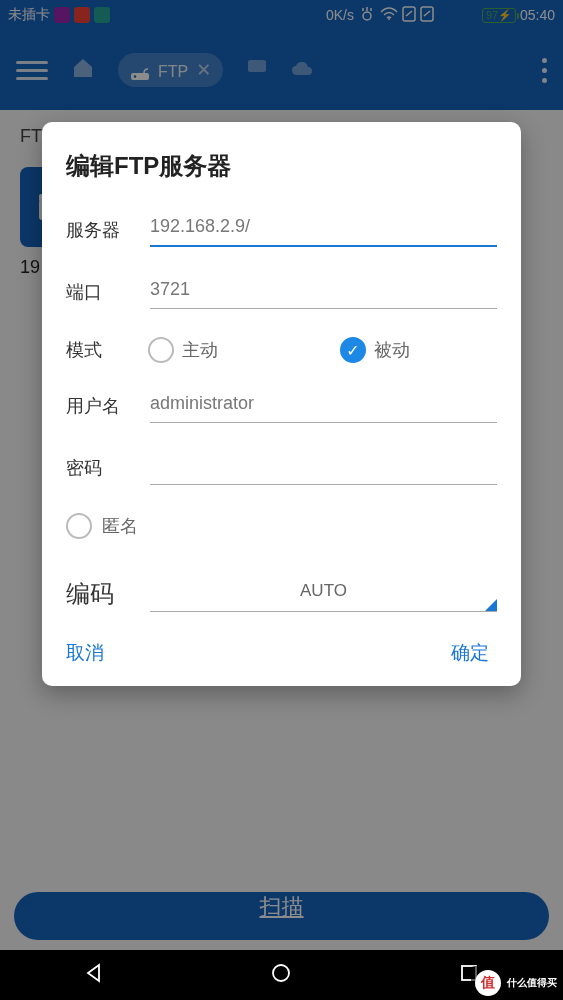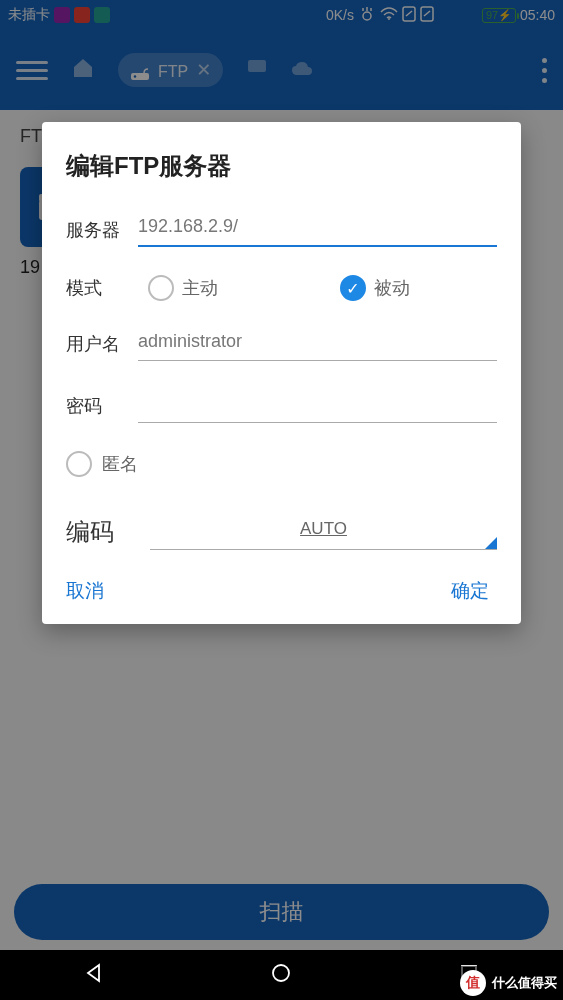--- a/index.html
+++ b/index.html
@@ -97,58 +97,60 @@
       justify-content: center;
       color: #fff;
     }
     .bg-ip { margin-top: 10px; font-size: 18px; color: #222; }
 
     
     .scan-bar {
       position: absolute;
       bottom: 60px;
       left: 14px; right: 14px;
-      height: 56px;
+      height: 48px;
       background: #1565c0;
       border-radius: 28px;
       display: flex;
-      align-items: center;
+      align-items: flex-start;
       justify-content: center;
       color: #fff;
       font-size: 22px;
+      text-decoration: underline;
     }
 
     
     .dim {
       position: absolute;
       top: 0; left: 0; right: 0; bottom: 0;
       background: rgba(0,0,0,0.45);
     }
 
     
     .modal {
       position: absolute;
       top: 122px;
       left: 42px;
       right: 42px;
       background: #fff;
-      border-radius: 4px;
+      border-radius: 10px;
       box-shadow: 0 8px 24px rgba(0,0,0,0.3);
       padding: 28px 24px 20px 24px;
     }
     .modal-title {
       font-size: 24px;
       font-weight: 600;
       color: #222;
       margin-bottom: 30px;
     }
     .form-row {
       display: flex;
       align-items: center;
       margin-bottom: 28px;
+      gap: 12px;
     }
     .form-label {
       width: 72px;
       flex-shrink: 0;
       font-size: 18px;
       color: #333;
     }
     .text-input {
       flex: 1;
       border: none;
@@ -199,21 +201,20 @@
     }
     .select-label { width: 84px; font-size: 24px; color: #333; }
     .select-field {
       flex: 1;
       border-bottom: 1px solid #aaa;
       text-align: center;
       font-size: 17px;
       color: #666;
       padding: 6px 0 10px 0;
       position: relative;
-      text-decoration: underline;
     }
     .select-triangle {
       position: absolute;
       right: 0;
       bottom: 0;
       width: 0; height: 0;
       border-left: 12px solid transparent;
       border-bottom: 12px solid #1976d2;
     }
 
@@ -260,21 +261,21 @@
     }
     .watermark-badge {
       width: 26px; height: 26px;
       background: #fff;
       border-radius: 50%;
       display: flex; align-items: center; justify-content: center;
       font-size: 14px;
       color: #d32f2f;
       font-weight: bold;
     }
-    .watermark-text { color: #fff; font-size: 13px; font-weight: bold; }
+    .watermark-text { color: #fff; font-size: 10px; font-weight: bold; }
   </style>
 </head>
 <body>
 
 <div class="status-bar">
   <div class="status-left">
     <span>未插卡</span>
     <span class="status-icon-box purple-box"></span>
     <span class="status-icon-box red-box"></span>
     <span class="status-icon-box teal-box"></span>
@@ -365,20 +366,24 @@
 <div class="dim"></div>
 
 <div class="modal">
   <div class="modal-title">编辑FTP服务器</div>
 
   <div class="form-row">
     <div class="form-label">服务器</div>
     <input class="text-input focused" value="192.168.2.9/" style="">
   </div>
 
+  <div class="form-row">
+    <div class="form-label">端口</div>
+    <input class="text-input" value="3721" style="">
+  </div>
 
   <div class="radio-row">
     <div class="form-label" style="width:56px">模式</div>
     <div class="radio-group">
       <span class="radio"></span>
       <span class="radio-label">主动</span>
     </div>
     <div class="spacer"></div>
     <div class="radio-group">
       <span class="radio checked">✓</span>

